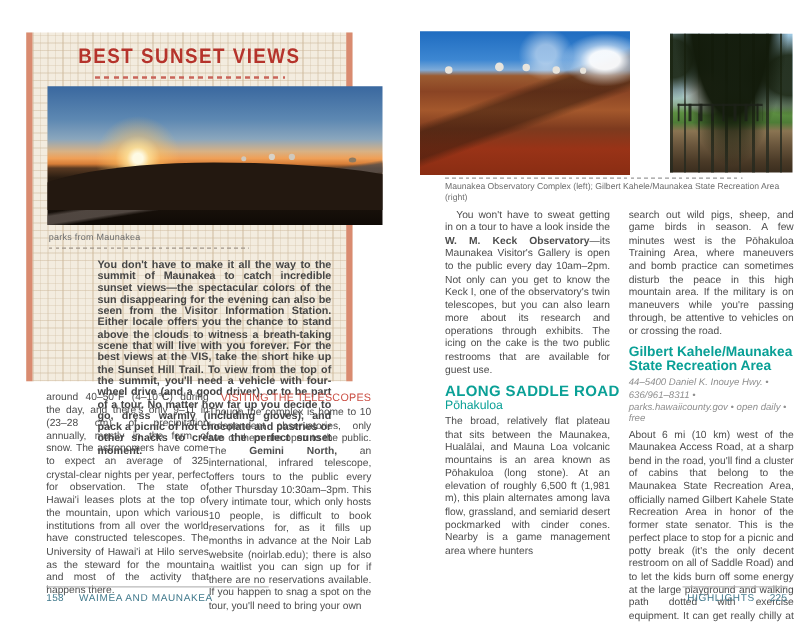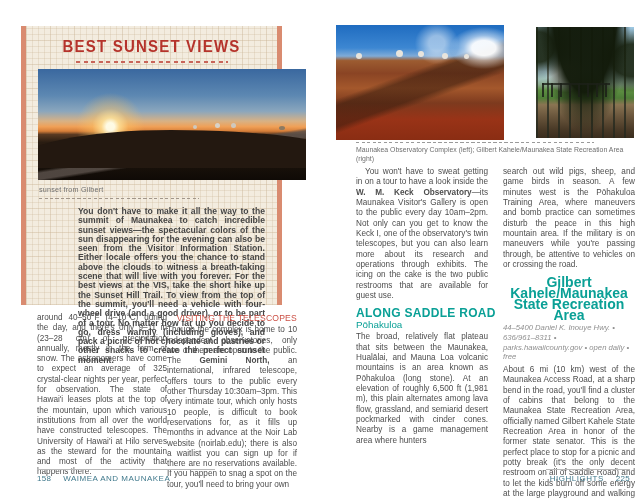--- a/index.html
+++ b/index.html
@@ -123,22 +123,22 @@
     position:absolute; left:356px; top:167px; width:279px; display:flex; gap:15px;
   }
   .rcol { width:132px; font-size:8.2px; line-height:10.35px; text-align:justify; }
   .indent { text-indent:9px; }
   .section-head {
     font-size:12px; font-weight:bold; letter-spacing:.3px; color:#0aa096;
     margin:7px 0 1px 0; text-align:left; white-space:nowrap;
   }
   .sub-head { font-size:9.8px; font-weight:normal; color:#0aa096; margin:1px 0 2px 0; text-align:left; }
   .listing-head {
-    font-size:14px; font-weight:bold; color:#0aa096; line-height:11px;
-    margin:7px 0 2px 0; text-align:center;
+    font-size:11px; font-weight:bold; color:#0aa096; line-height:11px;
+    margin:7px 0 2px 0; text-align:left;
   }
   .listing-details {
     font-style:italic; font-size:7.7px; line-height:9.6px; color:#8f8f8f;
     margin-bottom:3px; text-align:left;
   }
   p + p { margin-top:0; }
 </style>
 </head>
 <body>
 
@@ -147,21 +147,21 @@
   <div class="feature-box">
     <div class="box-title">BEST SUNSET VIEWS</div>
     <div class="box-title-dashes"></div>
     <div class="sunset-photo">
       <div class="sunset-ridge"></div>
       <div class="dome d1"></div>
       <div class="dome d2"></div>
       <div class="dome d3"></div>
       <div class="dome d4"></div>
     </div>
-    <div class="box-caption">sunset from Gilbert</div>
+    <div class="box-caption">parks from Maunakea</div>
     <div class="box-caption-dashes"></div>
     <p class="box-intro">You don't have to make it all the way to the summit of Maunakea to catch incredible sunset views—the spectacular colors of the sun disappearing for the evening can also be seen from the Visitor Information Station. Either locale offers you the chance to stand above the clouds to witness a breath-taking scene that will live with you forever. For the best views at the VIS, take the short hike up the Sunset Hill Trail. To view from the top of the summit, you'll need a vehicle with four-wheel drive (and a good driver), or to be part of a tour. No matter how far up you decide to go, dress warmly (including gloves), and pack a picnic of hot chocolate and pastries or other snacks to create the perfect sunset moment.</p>
   </div>
 
   <div class="left-cols">
     <div class="col">
       <p>around 40–50°F (4–10°C) during the day, and there's only 9–11 in (23–28 cm) of precipitation annually, mostly in the form of snow. The astronomers have come to expect an average of 325 crystal-clear nights per year, perfect for observation. The state of Hawai'i leases plots at the top of the mountain, upon which various institutions from all over the world have constructed telescopes. The University of Hawai'i at Hilo serves as the steward for the mountain and most of the activity that happens there.</p>
     </div>
     <div class="col">
       <div class="red-head">VISITING THE TELESCOPES</div>

